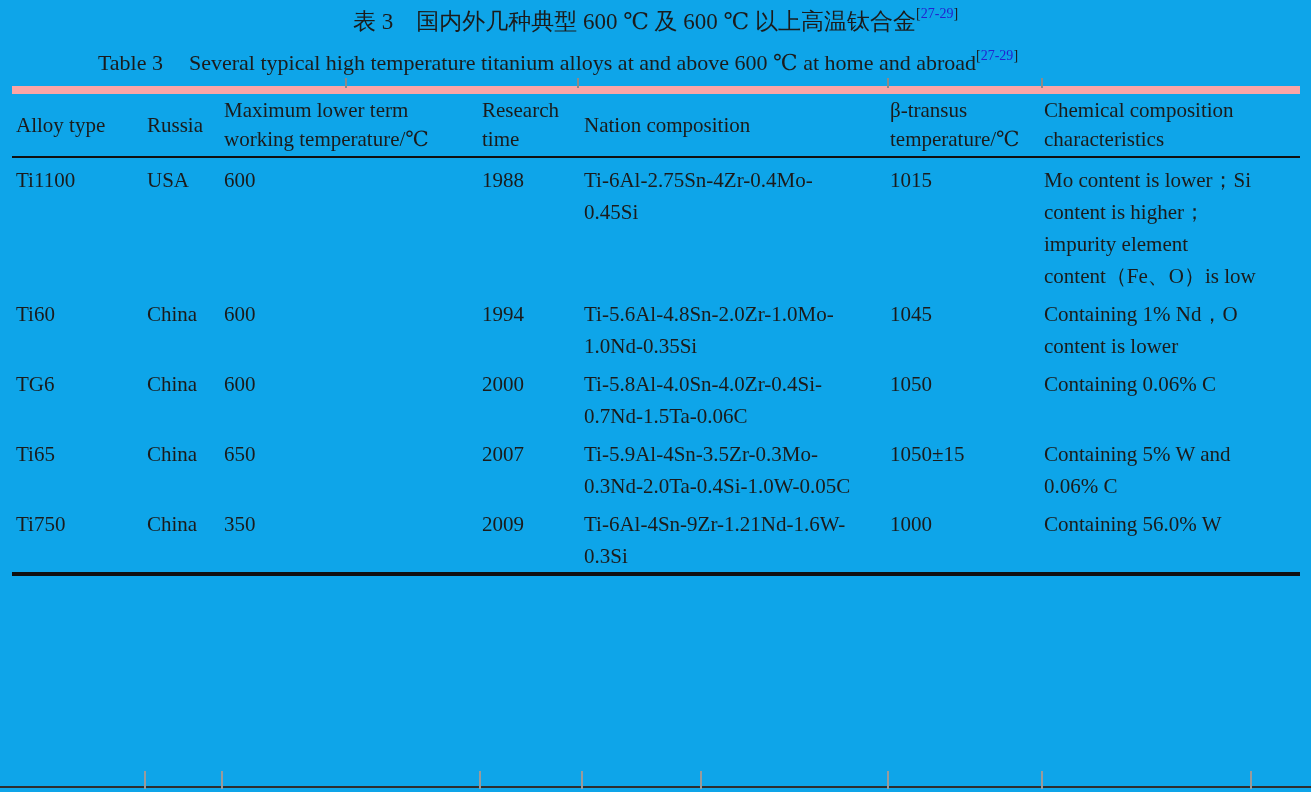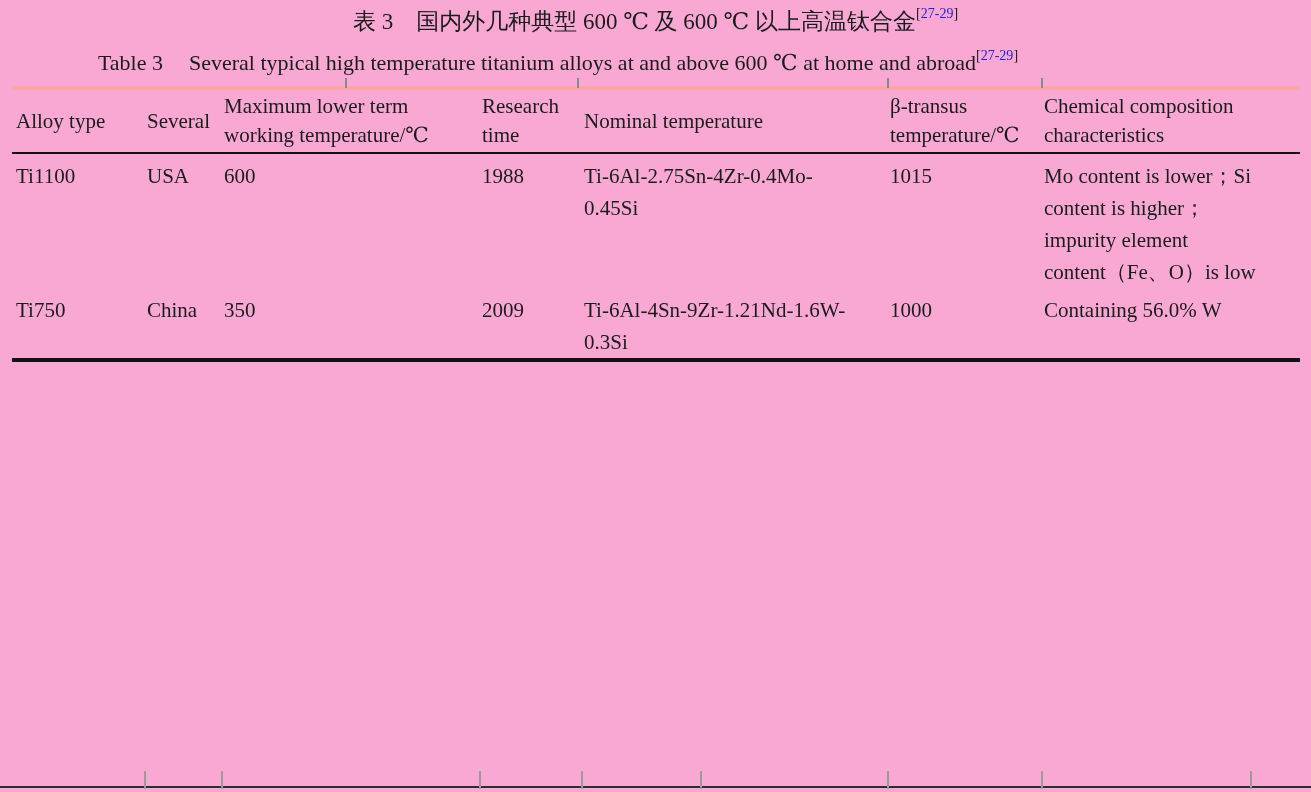--- a/index.html
+++ b/index.html
@@ -1,20 +1,20 @@
 <!DOCTYPE html>
 <html><head>
 <meta charset="utf-8">
 <style>
   html, body { margin: 0; padding: 0; background: #ffffff; }
   .canvas {
     position: relative;
     width: 1311px;
     height: 792px;
-    background: #f9a8d4;
+    background: #0ea5e9;
     color: #1b1b1b;
     font-family: "Liberation Serif", "DejaVu Serif", serif;
     overflow: hidden;
   }
 
   
   .title-cn {
     position: absolute;
     top: 7px; left: 0; width: 1311px;
     text-align: center;
@@ -40,21 +40,21 @@
   }
   .ref-num { color: #2323cf; }
 
   
   table.alloy {
     position: absolute;
     left: 12px; top: 86px;
     width: 1288px;
     border-collapse: collapse;
     table-layout: fixed;
-    border-top: 4px solid #fca5a5;
+    border-top: 8px solid #fca5a5;
     border-bottom: 4px solid #101010;
     font-size: 21px;
   }
   col.c0 { width: 131px; }
   col.c1 { width: 77px;  }
   col.c2 { width: 258px; }
   col.c3 { width: 102px; }
   col.c4 { width: 306px; }
   col.c5 { width: 154px; }
   col.c6 { width: 260px; }
@@ -112,45 +112,77 @@
         <col class="c1">
         <col class="c2">
         <col class="c3">
         <col class="c4">
         <col class="c5">
         <col class="c6">
     </colgroup>
     <thead>
       <tr>
         <th>Alloy type</th>
-        <th>Several</th>
+        <th>Russia</th>
         <th>Maximum lower term
 working temperature/℃</th>
         <th>Research
 time</th>
-        <th>Nominal temperature</th>
+        <th>Nation composition</th>
         <th>β-transus
 temperature/℃</th>
         <th>Chemical composition
 characteristics</th>
       </tr>
     </thead>
     <tbody>
       <tr>
         <td>Ti1100</td>
         <td>USA</td>
         <td>600</td>
         <td>1988</td>
         <td>Ti-6Al-2.75Sn-4Zr-0.4Mo-
 0.45Si</td>
         <td>1015</td>
         <td>Mo content is lower；Si
 content is higher；
 impurity element
 content（Fe、O）is low</td>
+      </tr>
+      <tr>
+        <td>Ti60</td>
+        <td>China</td>
+        <td>600</td>
+        <td>1994</td>
+        <td>Ti-5.6Al-4.8Sn-2.0Zr-1.0Mo-
+1.0Nd-0.35Si</td>
+        <td>1045</td>
+        <td>Containing 1% Nd，O
+content is lower</td>
+      </tr>
+      <tr>
+        <td>TG6</td>
+        <td>China</td>
+        <td>600</td>
+        <td>2000</td>
+        <td>Ti-5.8Al-4.0Sn-4.0Zr-0.4Si-
+0.7Nd-1.5Ta-0.06C</td>
+        <td>1050</td>
+        <td>Containing 0.06% C</td>
+      </tr>
+      <tr>
+        <td>Ti65</td>
+        <td>China</td>
+        <td>650</td>
+        <td>2007</td>
+        <td>Ti-5.9Al-4Sn-3.5Zr-0.3Mo-
+0.3Nd-2.0Ta-0.4Si-1.0W-0.05C</td>
+        <td>1050±15</td>
+        <td>Containing 5% W and
+0.06% C</td>
       </tr>
       <tr>
         <td>Ti750</td>
         <td>China</td>
         <td>350</td>
         <td>2009</td>
         <td>Ti-6Al-4Sn-9Zr-1.21Nd-1.6W-
 0.3Si</td>
         <td>1000</td>
         <td>Containing 56.0% W</td>

